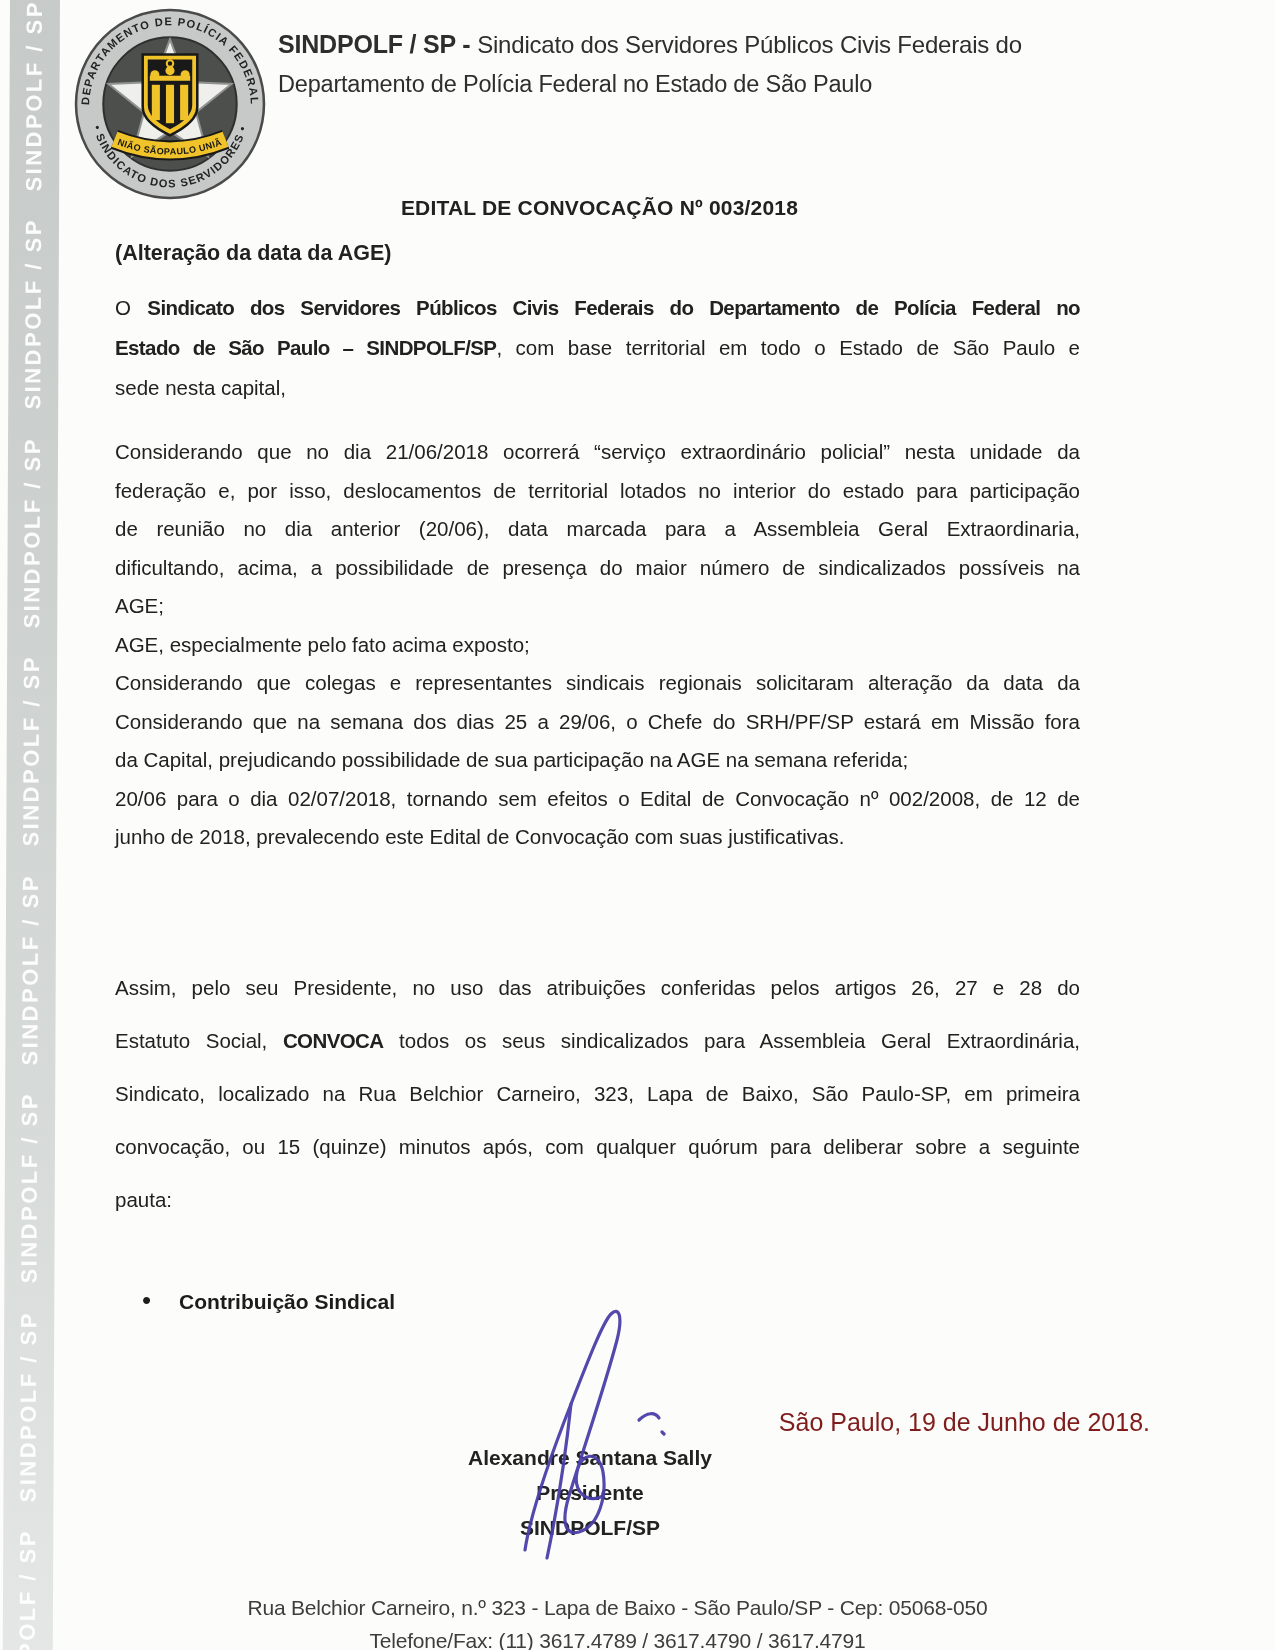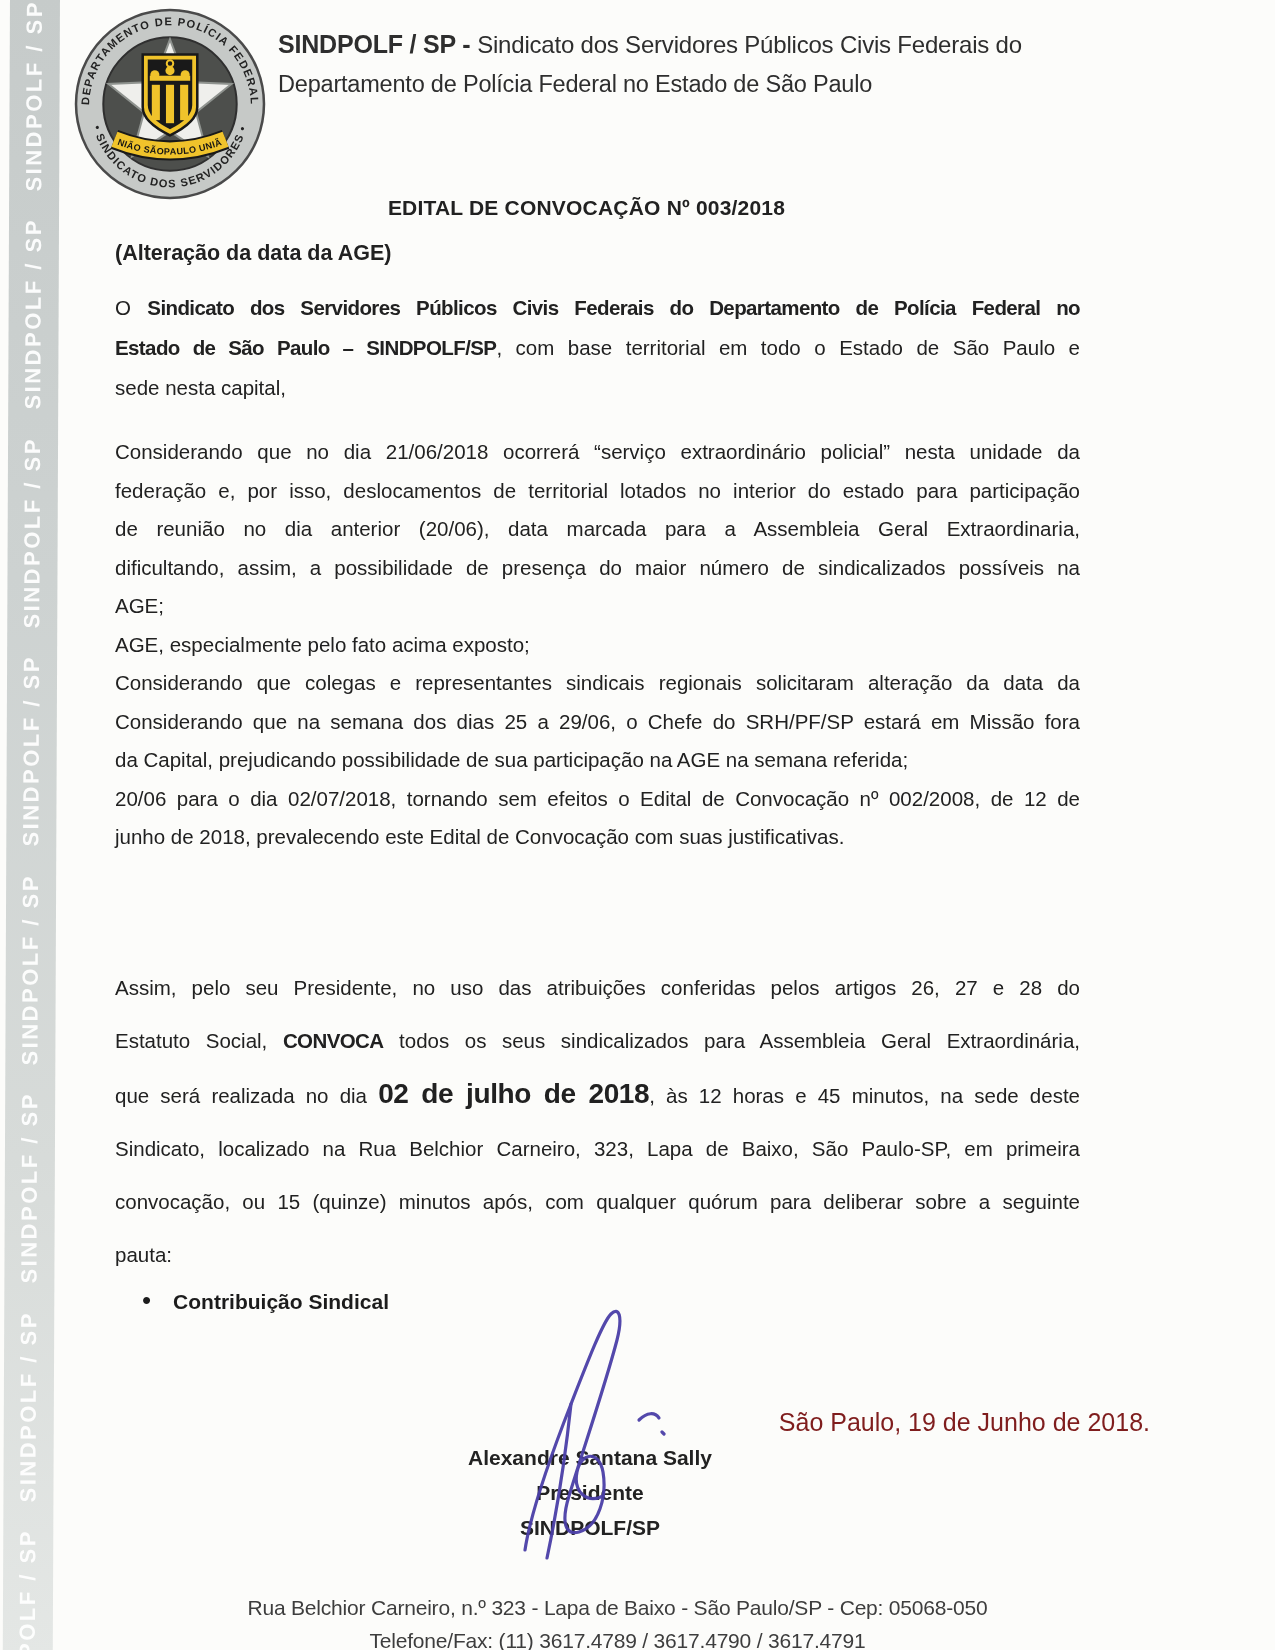--- a/index.html
+++ b/index.html
@@ -13,38 +13,38 @@
   .wmtext{writing-mode:vertical-rl;transform:rotate(180deg);font-weight:700;font-size:22px;
           letter-spacing:2.5px;color:rgba(255,255,255,.93);white-space:nowrap;flex:none;}
   
   .logo{position:absolute;left:74px;top:8px;width:192px;height:192px;}
   .header-text{position:absolute;left:278px;top:24px;width:845px;text-align:left;color:#2e2e2e;}
   .hline1{font-size:24px;line-height:40px;letter-spacing:-.2px;}
   .hline1 .hb{font-weight:700;font-size:25px;}
   .hline2{font-size:23.5px;line-height:38px;letter-spacing:-.2px;}
   .hline3{font-size:23.5px;line-height:36px;letter-spacing:-.2px;}
   
-  .doc-title{position:absolute;left:104px;top:196px;width:965px;text-align:center;
+  .doc-title{position:absolute;left:117px;top:196px;width:965px;text-align:center;
              font-weight:700;font-size:21px;letter-spacing:.2px;}
   .doc-subtitle{position:absolute;left:115px;top:241px;width:965px;
              font-weight:700;font-size:21.5px;}
   
   .para{position:absolute;left:115px;width:965px;font-size:20.5px;}
   .tline{text-align:justify;text-align-last:justify;white-space:nowrap;}
   .tlast{text-align-last:left;}
   .b{font-weight:700;letter-spacing:-.6px;}
   .bigb{font-weight:700;font-size:28px;letter-spacing:-.4px;}
   #p1{top:288px;} #p1 .tline{line-height:40px;}
   .block2{position:absolute;left:115px;top:433px;width:965px;font-size:20.5px;}
   .block2 .tline{line-height:38.5px;}
   #p6{top:961px;} #p6 .tline{line-height:53px;}
   
   .agenda{position:absolute;left:142px;top:1285px;display:flex;align-items:baseline;line-height:30px;}
   .agenda .dot{font-size:26px;color:#1c1c1c;}
-  .agenda .lbl{font-weight:700;font-size:21px;margin-left:22px;color:#1c1c1c;}
+  .agenda .lbl{font-weight:700;font-size:21px;margin-left:28px;color:#1c1c1c;}
   
   .dateline{position:absolute;right:125px;top:1408px;font-size:25px;color:#7f1d1d;}
   
   .sig-svg{position:absolute;left:505px;top:1300px;width:170px;height:270px;z-index:3;}
   .sigblock{position:absolute;left:415px;top:1440px;width:350px;text-align:center;
             font-weight:700;font-size:21px;line-height:35px;color:#222;}
   
   .footer{position:absolute;left:25px;top:1594px;width:1185px;text-align:center;
           font-size:21px;line-height:27px;color:#3d3d3d;letter-spacing:-.2px;}
   .footer .f2{margin-top:6px;}
@@ -109,41 +109,40 @@
       <div class="tline"><span>O </span><span class="b">Sindicato dos Servidores Públicos Civis Federais do Departamento de Polícia Federal no</span></div>
       <div class="tline"><span class="b">Estado de São Paulo – SINDPOLF/SP</span><span>, com base territorial em todo o Estado de São Paulo e</span></div>
       <div class="tline tlast"><span>sede nesta capital,</span></div>
     </div>
 
   <div class="block2">
     <div>
         <div class="tline"><span>Considerando que no dia 21/06/2018 ocorrerá “serviço extraordinário policial” nesta unidade da</span></div>
         <div class="tline"><span>federação e, por isso, deslocamentos de territorial lotados no interior do estado para participação</span></div>
         <div class="tline"><span>de reunião no dia anterior (20/06), data marcada para a Assembleia Geral Extraordinaria,</span></div>
-        <div class="tline"><span>dificultando, assim, a possibilidade de presença do maior número de sindicalizados possíveis na</span></div>
+        <div class="tline"><span>dificultando, acima, a possibilidade de presença do maior número de sindicalizados possíveis na</span></div>
         <div class="tline tlast"><span>AGE;</span></div>
       </div>
     <div>
         <div class="tline tlast"><span>AGE, especialmente pelo fato acima exposto;</span></div>
         <div class="tline"><span>Considerando que colegas e representantes sindicais regionais solicitaram alteração da data da</span></div>
       </div>
     <div>
         <div class="tline"><span>Considerando que na semana dos dias 25 a 29/06, o Chefe do SRH/PF/SP estará em Missão fora</span></div>
         <div class="tline tlast"><span>da Capital, prejudicando possibilidade de sua participação na AGE na semana referida;</span></div>
       </div>
     <div>
         <div class="tline"><span>20/06 para o dia 02/07/2018, tornando sem efeitos o Edital de Convocação nº 002/2008, de 12 de</span></div>
         <div class="tline tlast"><span>junho de 2018, prevalecendo este Edital de Convocação com suas justificativas.</span></div>
       </div>
   </div>
 
   <div id="p6" class="para">
       <div class="tline"><span>Assim, pelo seu Presidente, no uso das atribuições conferidas pelos artigos 26, 27 e 28 do</span></div>
       <div class="tline"><span>Estatuto Social, </span><span class="b">CONVOCA</span><span> todos os seus sindicalizados para Assembleia Geral Extraordinária,</span></div>
-      <div class="tline"><span>que será realizada no dia </span><span class="bigb">02 de julho de 2018</span><span>, às 12 horas e 45 minutos, na sede deste</span></div>
       <div class="tline"><span>Sindicato, localizado na Rua Belchior Carneiro, 323, Lapa de Baixo, São Paulo-SP, em primeira</span></div>
       <div class="tline"><span>convocação, ou 15 (quinze) minutos após, com qualquer quórum para deliberar sobre a seguinte</span></div>
       <div class="tline tlast"><span>pauta:</span></div>
     </div>
 
   <div class="agenda">
     <span class="dot">•</span>
     <span class="lbl">Contribuição Sindical</span>
   </div>
 

